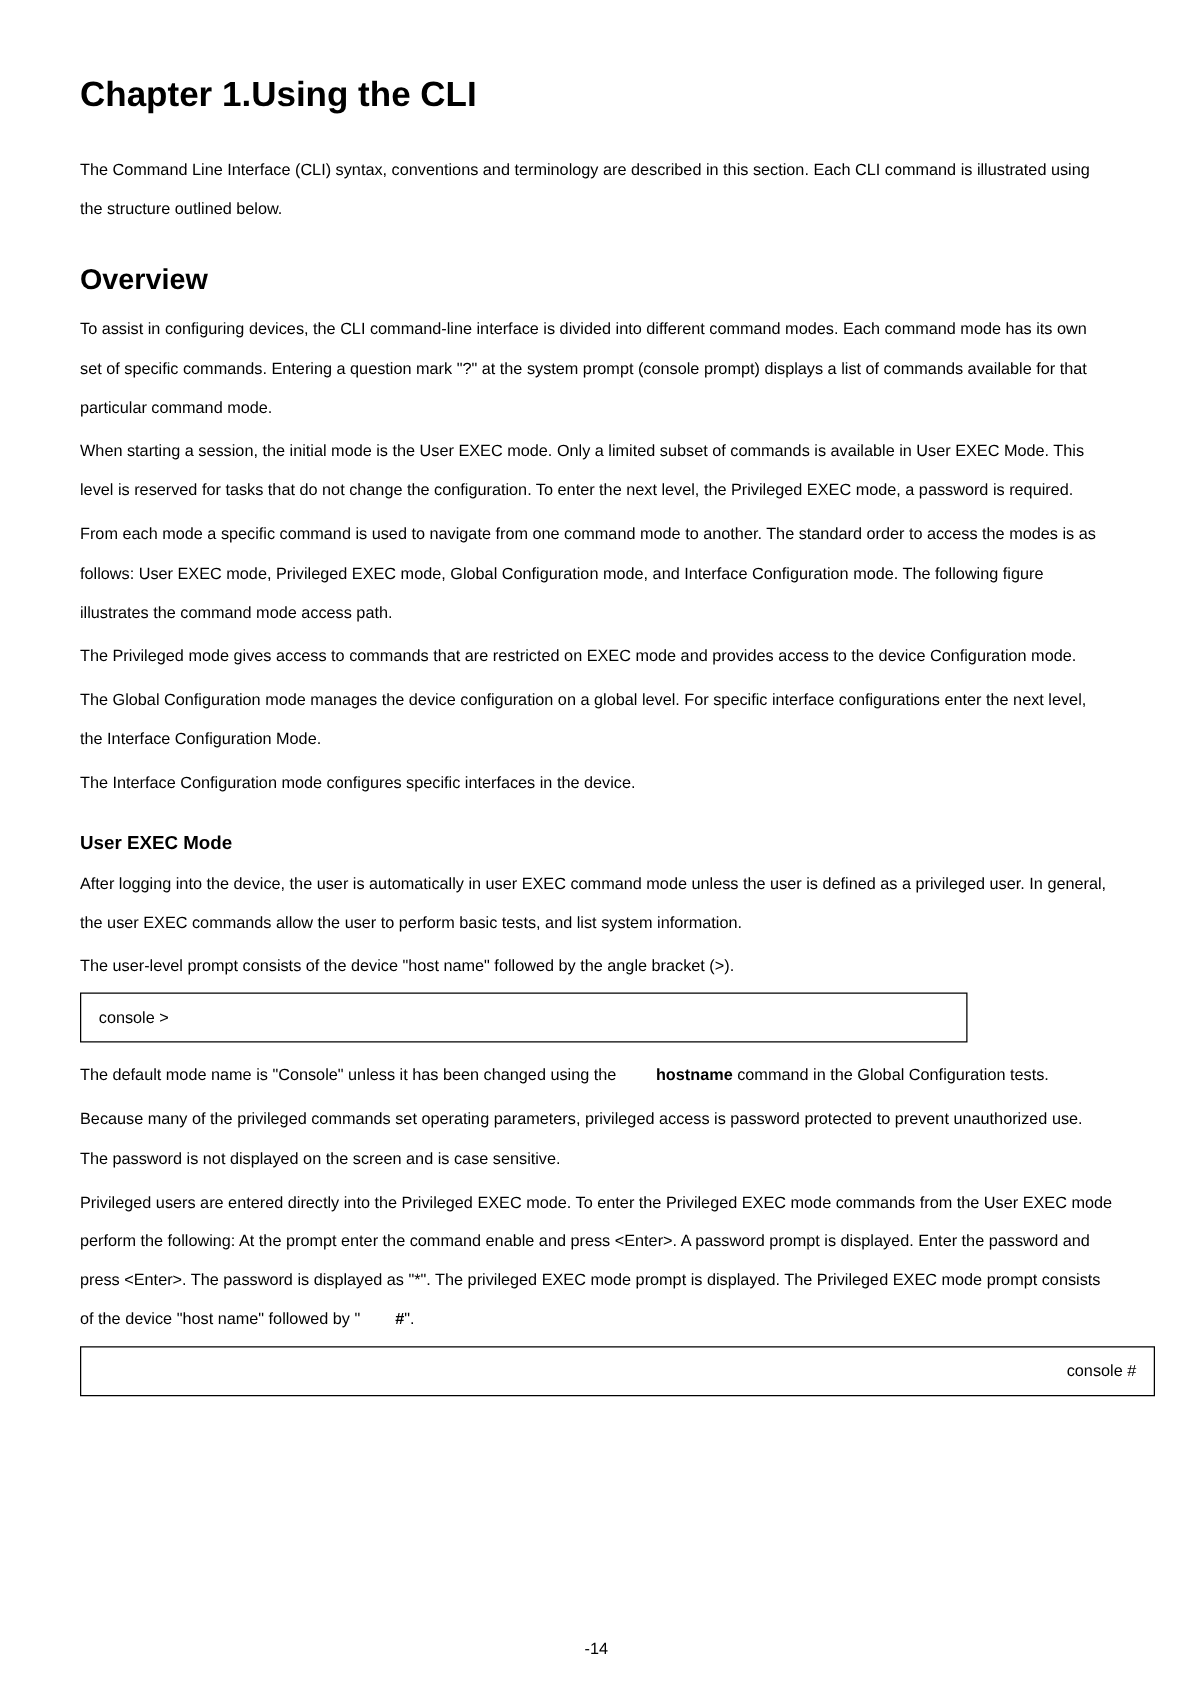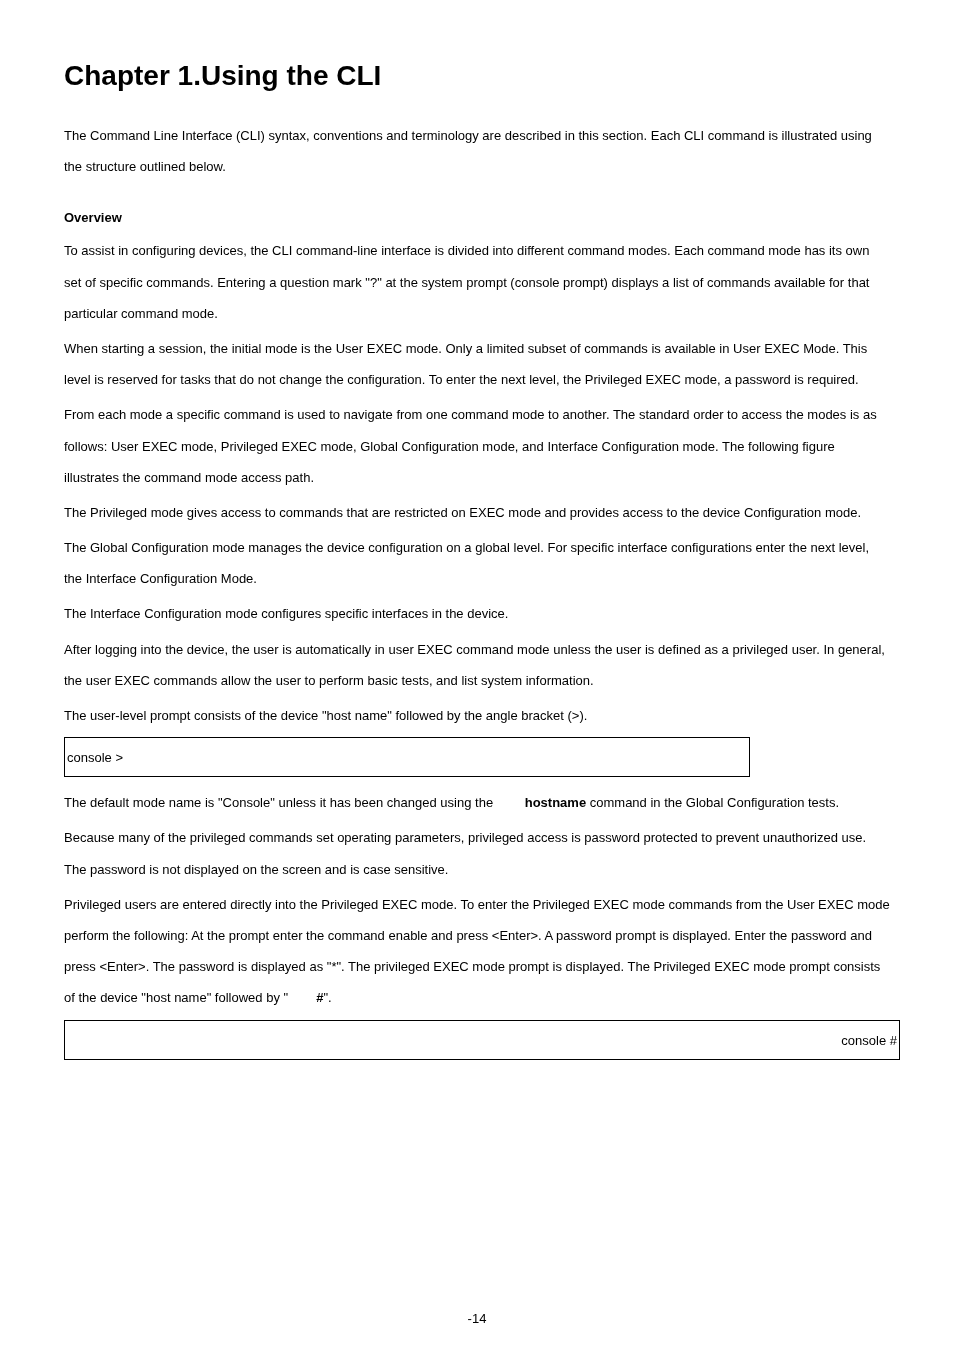--- a/index.html
+++ b/index.html
@@ -16,41 +16,41 @@
     font-family: Arial, Helvetica, sans-serif;
     color: #000;
     position: relative;
   }
   h1.chapter {
     font-size: 28px;
     font-weight: 700;
     margin: 0 0 28px 0;
   }
   h2.section {
-    font-size: 13px;
+    font-size: 23px;
     font-weight: 700;
     margin: 28px 0 10px 0;
   }
   h3.subsection {
     font-size: 15px;
     font-weight: 700;
     margin: 24px 0 8px 0;
   }
   p.body {
     font-size: 13px;
     line-height: 2.4;
     margin: 0 0 4px 0;
   }
   .bold-inline {
     font-weight: 700;
     padding-left: 28px;
   }
   .code-box {
     border: 1px solid #000;
-    padding: 10px 2px;
+    padding: 10px 14px;
     margin: 6px 0 10px 0;
     width: 680px;
   }
   .code-box .prompt {
     font-family: Arial, Helvetica, sans-serif;
     font-size: 13px;
   }
   .footer {
     position: absolute;
     bottom: 24px;
@@ -70,20 +70,21 @@
   <p class="body">The Command Line Interface (CLI) syntax, conventions and terminology are described in this section. Each CLI command is illustrated using the structure outlined below.</p>
 
   <h2 class="section">Overview</h2>
   <p class="body">To assist in configuring devices, the CLI command-line interface is divided into different command modes. Each command mode has its own set of specific commands. Entering a question mark "?" at the system prompt (console prompt) displays a list of commands available for that particular command mode.</p>
   <p class="body">When starting a session, the initial mode is the User EXEC mode. Only a limited subset of commands is available in User EXEC Mode. This level is reserved for tasks that do not change the configuration. To enter the next level, the Privileged EXEC mode, a password is required.</p>
   <p class="body">From each mode a specific command is used to navigate from one command mode to another. The standard order to access the modes is as follows: User EXEC mode, Privileged EXEC mode, Global Configuration mode, and Interface Configuration mode. The following figure illustrates the command mode access path.</p>
   <p class="body">The Privileged mode gives access to commands that are restricted on EXEC mode and provides access to the device Configuration mode.</p>
   <p class="body">The Global Configuration mode manages the device configuration on a global level. For specific interface configurations enter the next level, the Interface Configuration Mode.</p>
   <p class="body">The Interface Configuration mode configures specific interfaces in the device.</p>
 
+  <h3 class="subsection">User EXEC Mode</h3>
   <p class="body">After logging into the device, the user is automatically in user EXEC command mode unless the user is defined as a privileged user. In general, the user EXEC commands allow the user to perform basic tests, and list system information.</p>
   <p class="body">The user-level prompt consists of the device "host name" followed by the angle bracket (&gt;).</p>
 
   <div class="code-box">
     <span class="prompt">console &gt;</span>
   </div>
 
   <p class="body">
     <span>The default mode name is "Console" unless it has been changed using the </span><span class="bold-inline">hostname</span><span> command in the Global Configuration tests.</span>
   </p>

